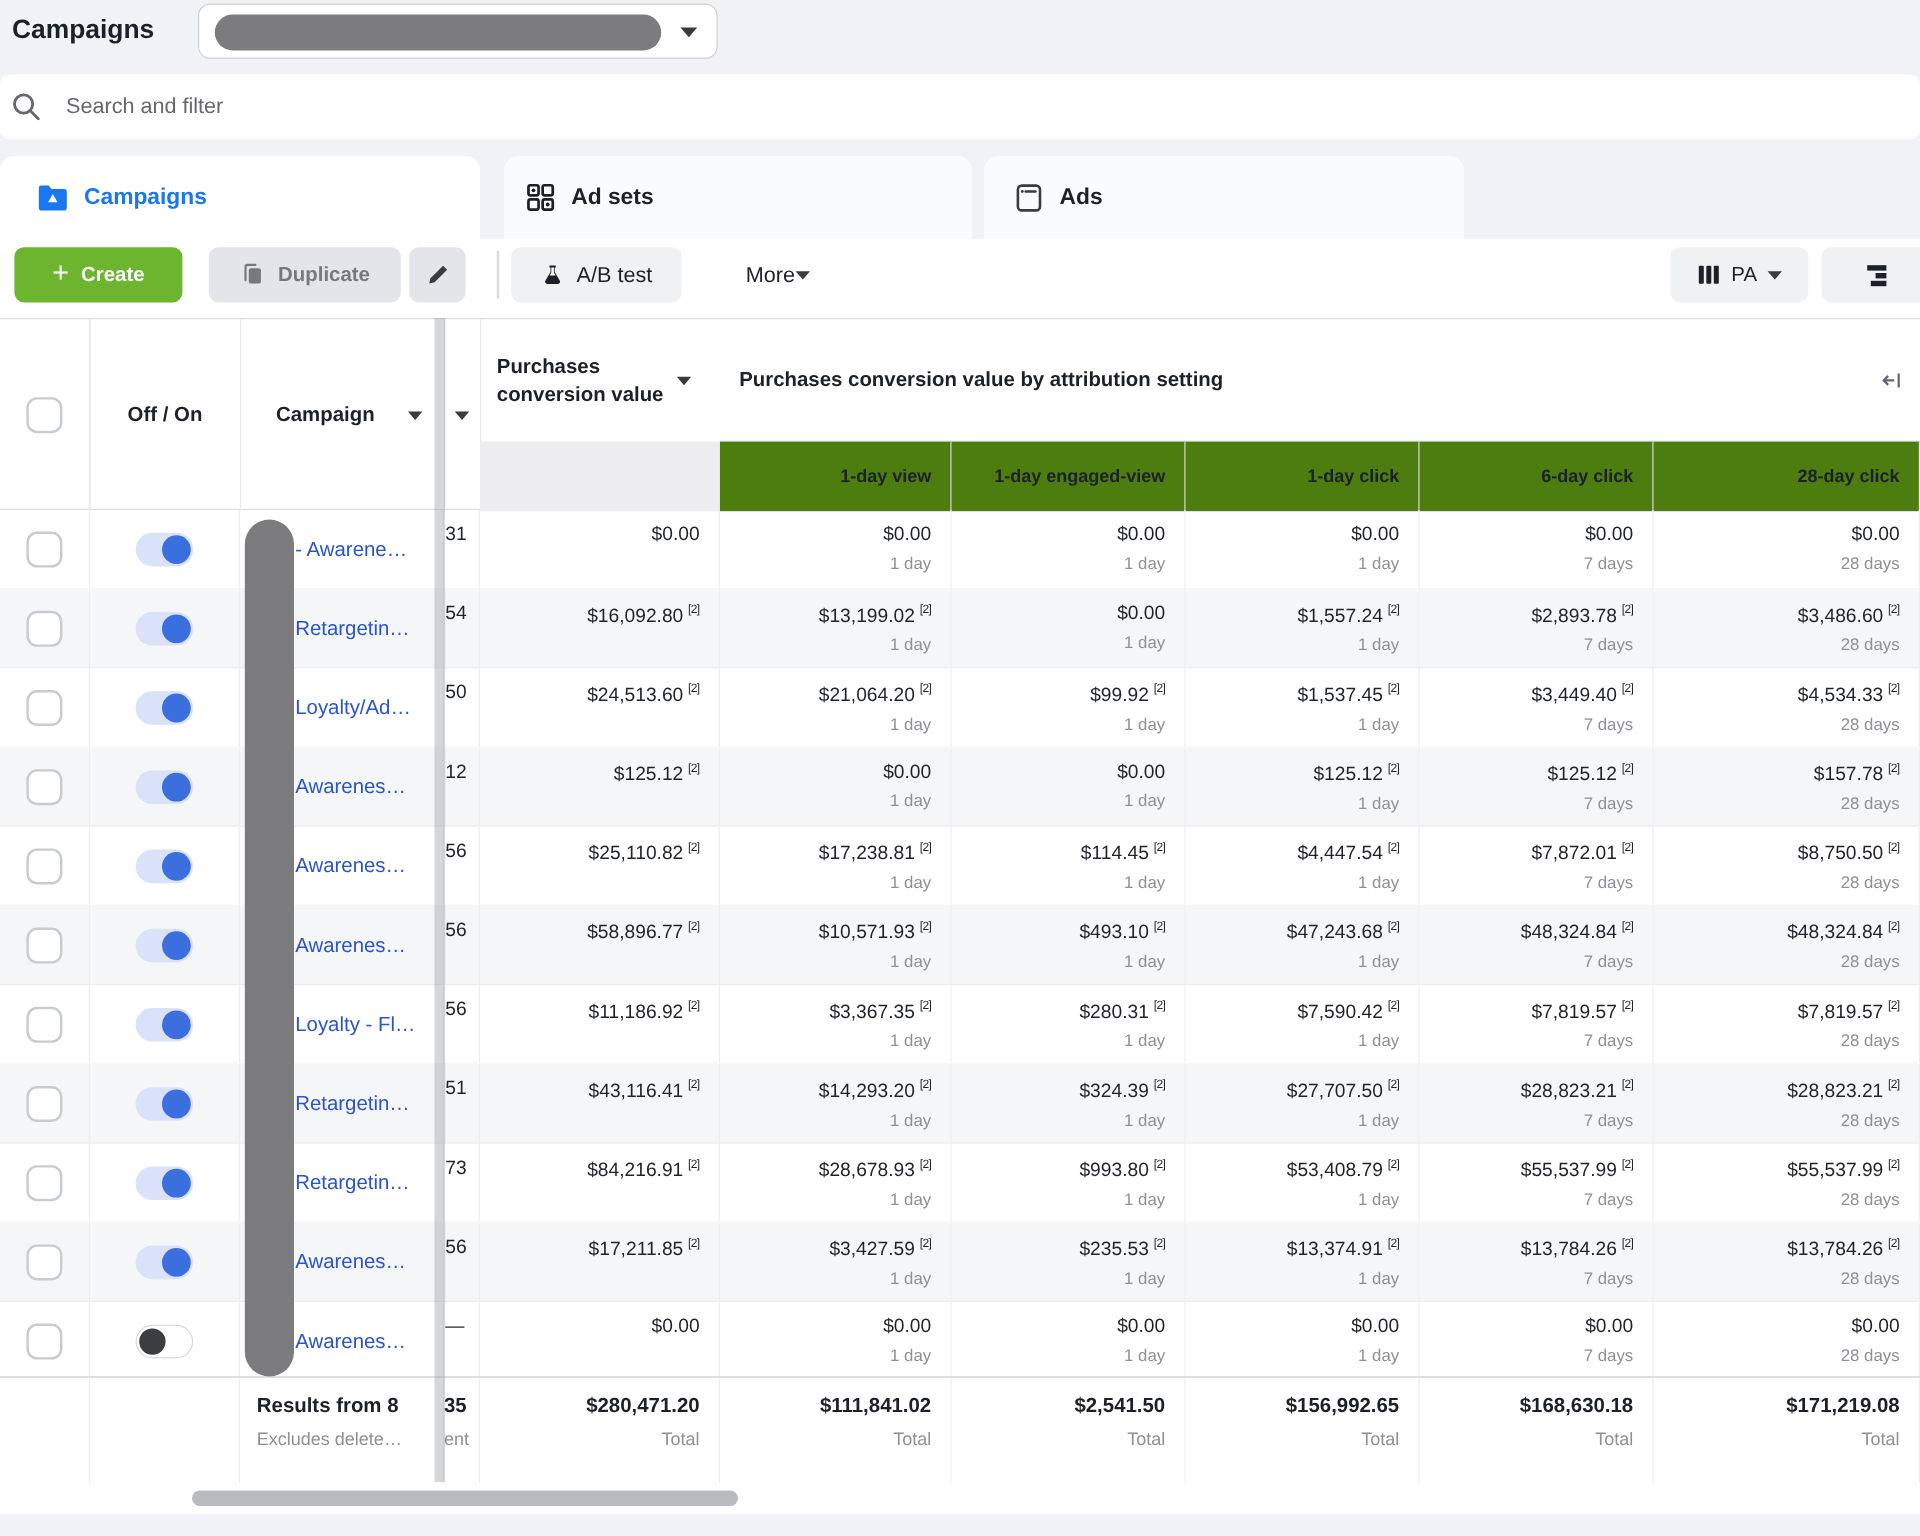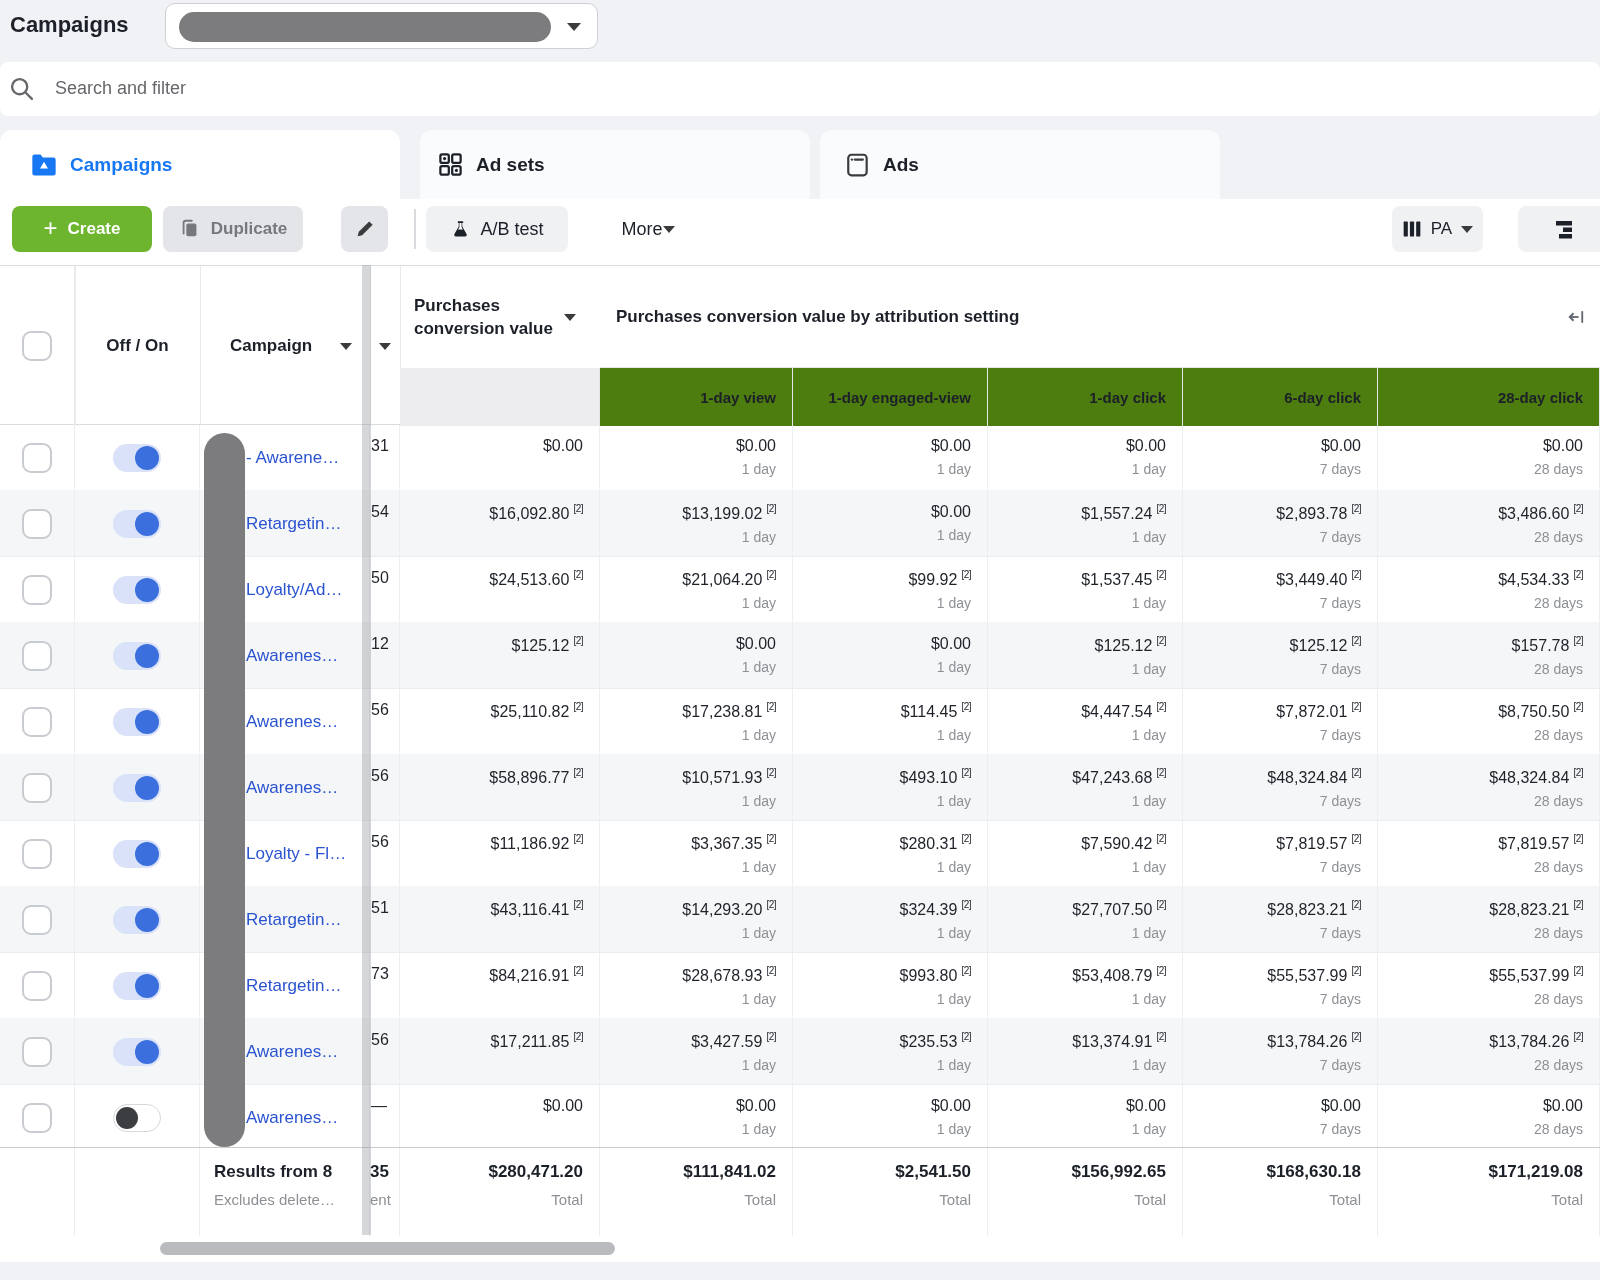--- a/index.html
+++ b/index.html
@@ -33,26 +33,26 @@
   .tab-adsets .ticon { margin-left:17px; }
   .tab-ads .ticon { margin-left:25px; }
   .tab-label { margin-left:12px; font-size:19px; font-weight:bold; color:#1c2028; }
   .tab-campaigns .tab-label { color:#1877f2; }
   
   .main { position:absolute; left:0; top:199px; width:1600px; height:1063px; background:#fff; }
   
   .btn { position:absolute; top:7px; height:46px; border-radius:8px; display:flex; align-items:center; justify-content:center; font-size:17px; font-weight:bold; cursor:pointer; }
   .btn-create { left:12px; width:140px; background:#6db52f; color:#fff; }
   .btn-create .plus { font-size:24px; font-weight:normal; margin-right:10px; margin-top:-3px; }
-  .btn-dup { left:163px; width:140px; background:#e3e5e9; color:#75787d; gap:10px; }
+  .btn-dup { left:174px; width:160px; background:#e3e5e9; color:#75787d; gap:10px; }
   .btn-pencil { left:341px; width:47px; background:#e3e5e9; }
   .tb-divider { position:absolute; left:414px; top:10px; width:2px; height:40px; background:#d8dadd; }
   .btn-ab { left:426px; width:142px; background:#f0f1f3; color:#1c2028; gap:9px; font-weight:normal; font-size:18px; }
   .btn-more { left:600px; width:96px; background:transparent; gap:0; font-weight:normal; font-size:18px; }
-  .btn-pa { left:1392px; width:91px; background:#f0f1f3; gap:9px; font-weight:normal; font-size:17px; }
+  .btn-pa { left:1392px; width:115px; background:#f0f1f3; gap:9px; font-weight:normal; font-size:17px; }
   .btn-break { left:1518px; width:92px; background:#f0f1f3; }
   
   .grid-row { display:grid; grid-template-columns:75px 125px 170px 30px 200px 193px 195px 195px 195px 222px; }
   .thead { position:absolute; left:0; top:66px; width:1600px; height:160px; border-top:1px solid #dadde1; border-bottom:1px solid #d8dbdf; }
   .th-span { position:absolute; top:0; height:160px; display:flex; align-items:center; }
   .th-check { left:0; width:75px; justify-content:center; }
   .th-offon { left:75px; width:125px; justify-content:center; font-size:17px; font-weight:bold; }
   .th-campaign { left:200px; width:170px; padding:0 18px 0 30px; justify-content:space-between; font-size:17px; font-weight:bold; }
   .th-clip { left:370px; width:30px; justify-content:center; }
   .th-metric { position:absolute; left:400px; top:0; width:200px; height:102px; display:flex; align-items:center; padding:0 12px 0 14px; font-size:17px; font-weight:bold; line-height:23px; }

